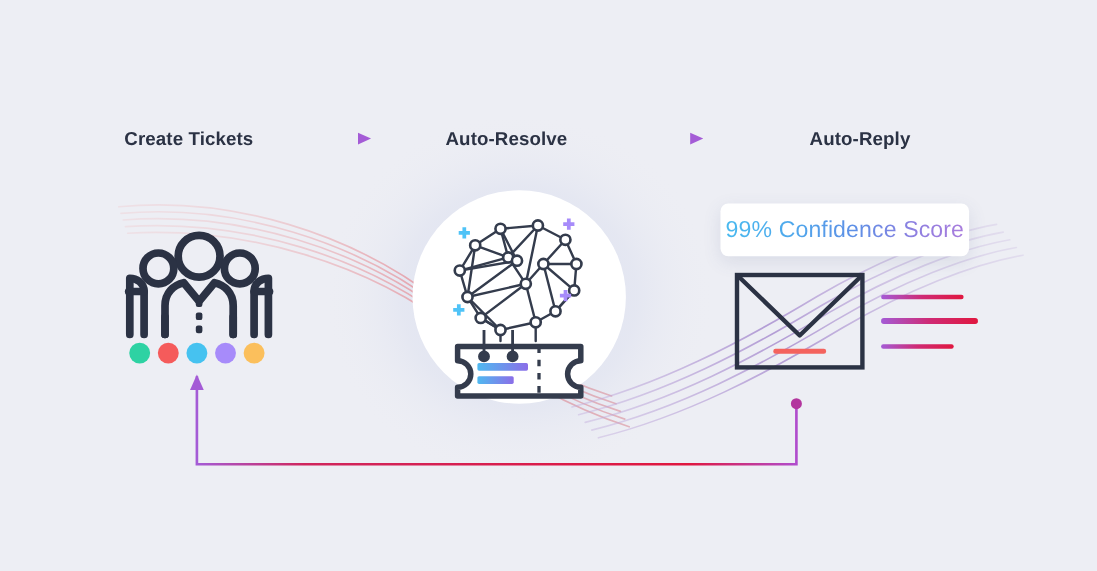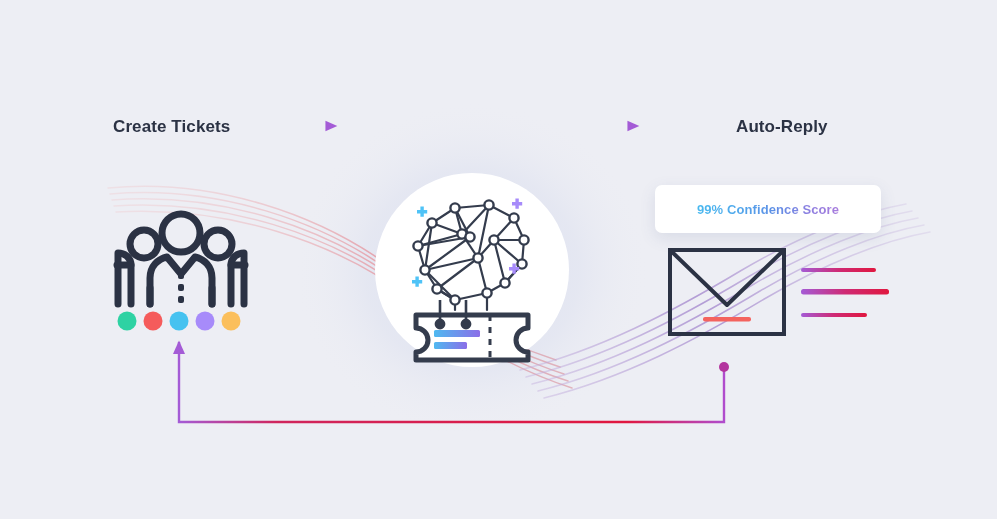--- a/index.html
+++ b/index.html
@@ -41,22 +41,22 @@
     left:655px; top:173px;
     width:226px; height:48px;
     background:#ffffff;
     border-radius:7px;
     box-shadow:0 5px 16px rgba(80,90,140,0.13);
     display:flex;
     align-items:center;
     justify-content:center;
   }
   #confidence-badge .badge-text {
-    font-size:13px;
-    font-weight:700;
+    font-size:21px;
+    font-weight:400;
     letter-spacing:0.1px;
     white-space:nowrap;
     background:linear-gradient(90deg,#49b9ef 0%,#4fa8ec 28%,#5f8fe6 55%,#8f7fe0 80%,#a97ddd 100%);
     -webkit-background-clip:text;
     background-clip:text;
     color:transparent;
     -webkit-text-fill-color:transparent;
   }
 </style>
 </head>
@@ -98,20 +98,21 @@
       <path d="M526,365 C606,345 678,307 748,265 C806,231 866,207 912,199"></path>
       <path d="M532,372 C612,352 684,314 754,272 C812,238 872,214 918,206"></path>
       <path d="M538,379 C618,359 690,321 760,279 C818,245 878,221 924,213"></path>
       <path d="M544,386 C624,366 696,328 766,286 C824,252 884,228 930,220"></path>
     </g>
 
     <circle cx="472" cy="258" r="97" fill="#ffffff"></circle>
   </svg>
 
   <div class="stage-label" id="label-create">Create Tickets</div>
+  <div class="stage-label" id="label-resolve">Auto-Resolve</div>
   <div class="stage-label" id="label-reply">Auto-Reply</div>
 
   <div id="confidence-badge">
     <span class="badge-text">99% Confidence Score</span>
   </div>
 
   <svg class="layer" id="svg-fg" viewBox="0 0 997 519" width="997" height="519">
     <defs>
       <linearGradient id="arrowGrad" x1="0" y1="0" x2="1" y2="0">
         <stop offset="0%" stop-color="#e0173f"></stop>

